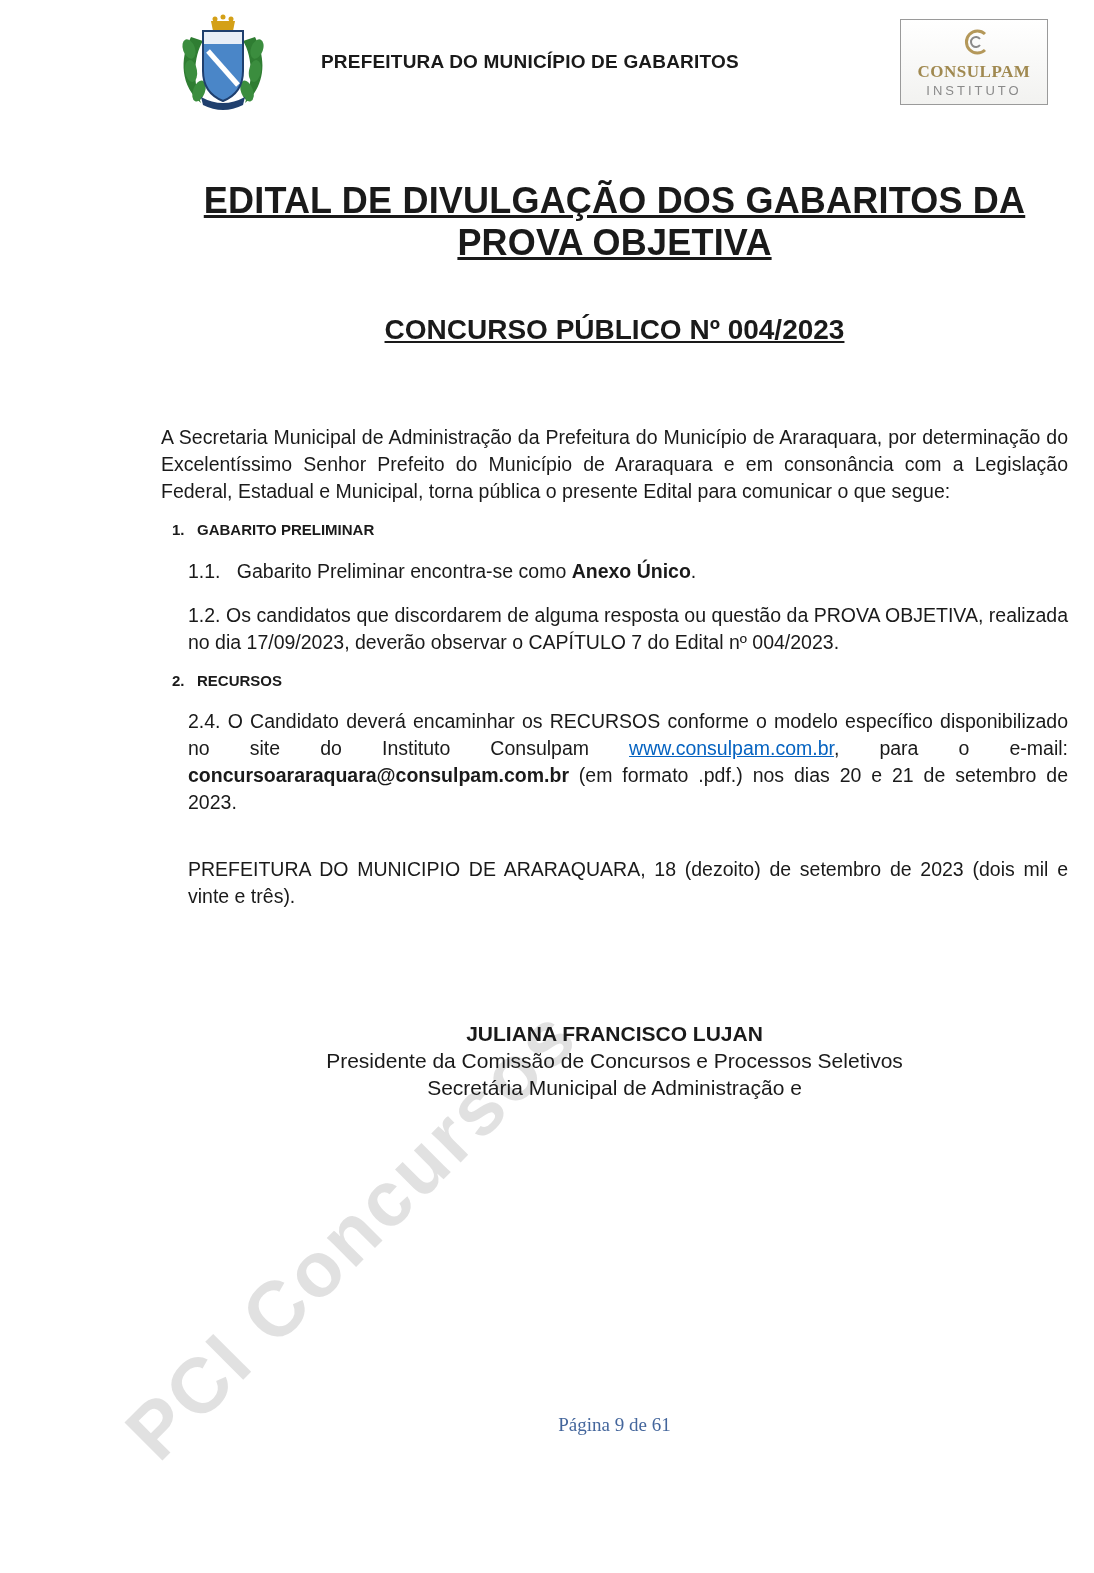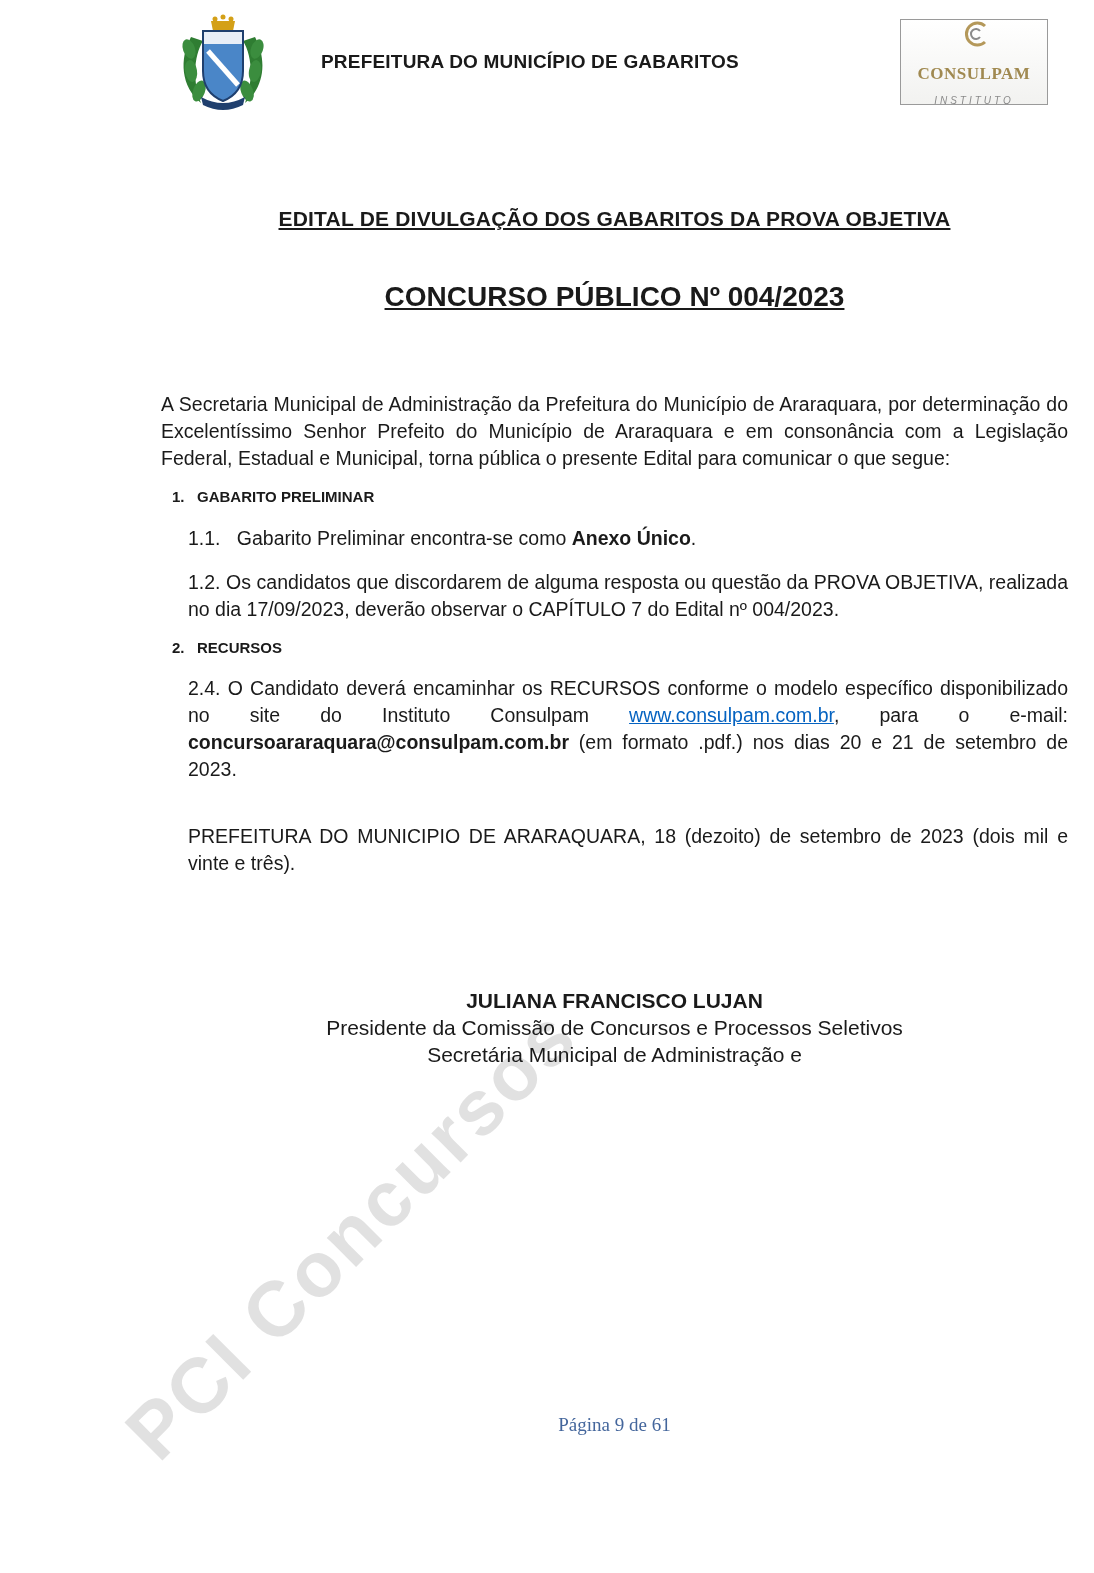--- a/index.html
+++ b/index.html
@@ -53,39 +53,38 @@
     margin-right: 36px;
     width: 148px;
     height: 86px;
     border: 1px solid #9a9a9a;
     background: linear-gradient(#ffffff, #f2f2f0);
     box-sizing: border-box;
     display: flex;
     flex-direction: column;
     align-items: center;
     justify-content: center;
-    gap: 11px;
+    gap: 1px;
   }
   .consulpam-name {
     font-family: "Liberation Serif", serif;
     font-size: 17px;
     font-weight: bold;
     letter-spacing: 0.5px;
     color: var(--color-gold, #a08950);
   }
   .consulpam-sub {
-    font-size: 10px;
+    font-size: 13px;
     letter-spacing: 3px;
     color: #8a8a8a;
-    font-style: italic;
   }
   
   .doc-title {
-    margin: 89px 0 0 0;
-    font-size: 21px;
+    margin: 62px 0 0 0;
+    font-size: 36px;
     font-weight: bold;
     text-align: center;
     text-decoration: underline;
     letter-spacing: 0.2px;
   }
   .doc-subtitle {
     margin: 50px 0 0 0;
     font-size: 28px;
     font-weight: bold;
     text-align: center;

